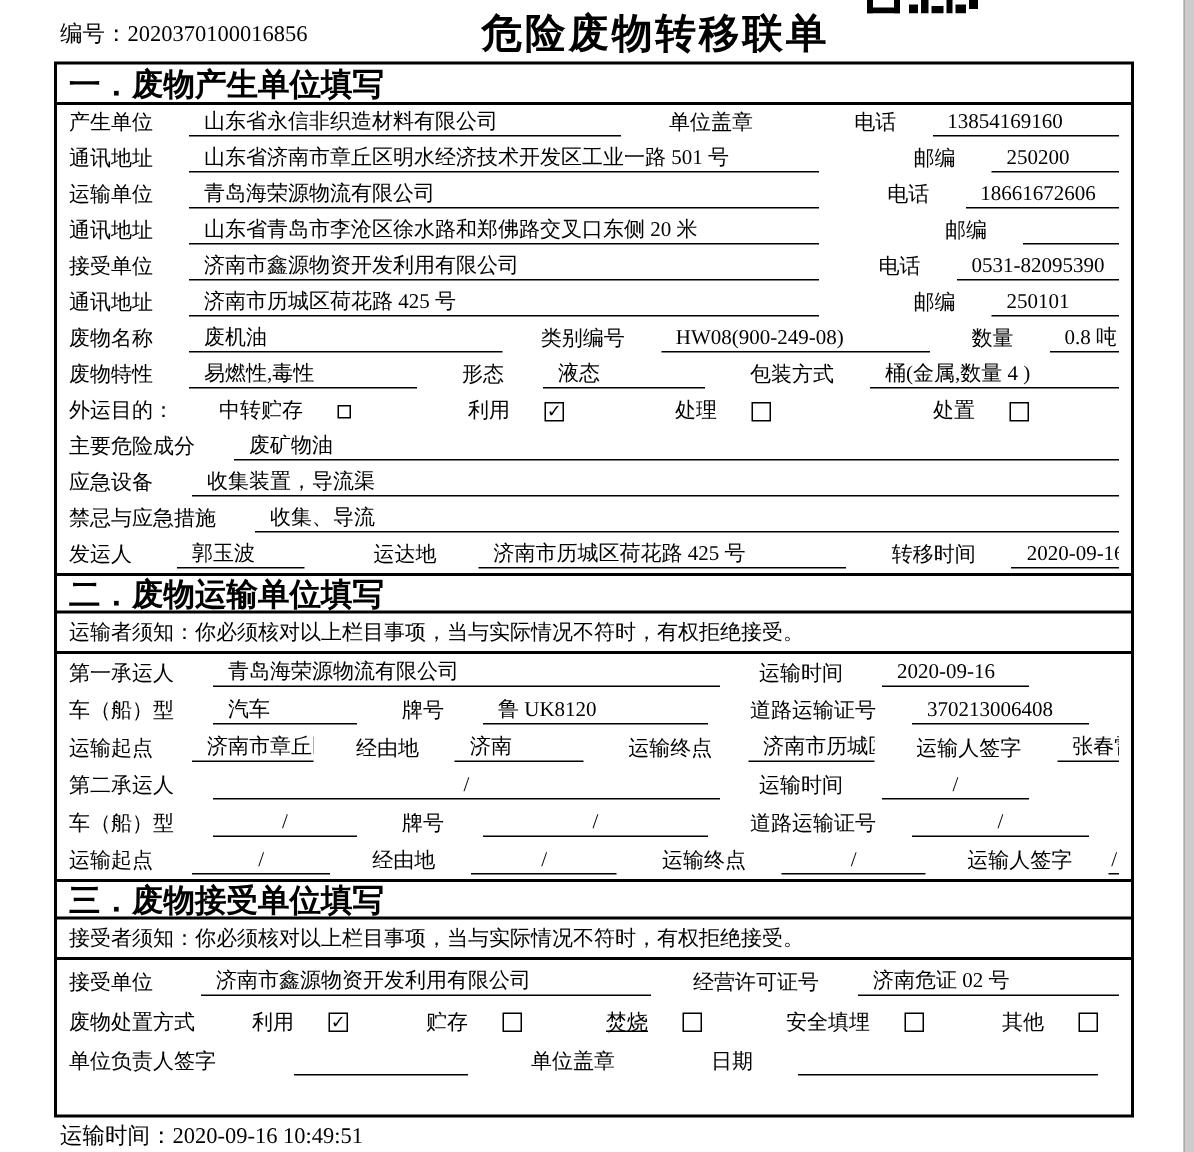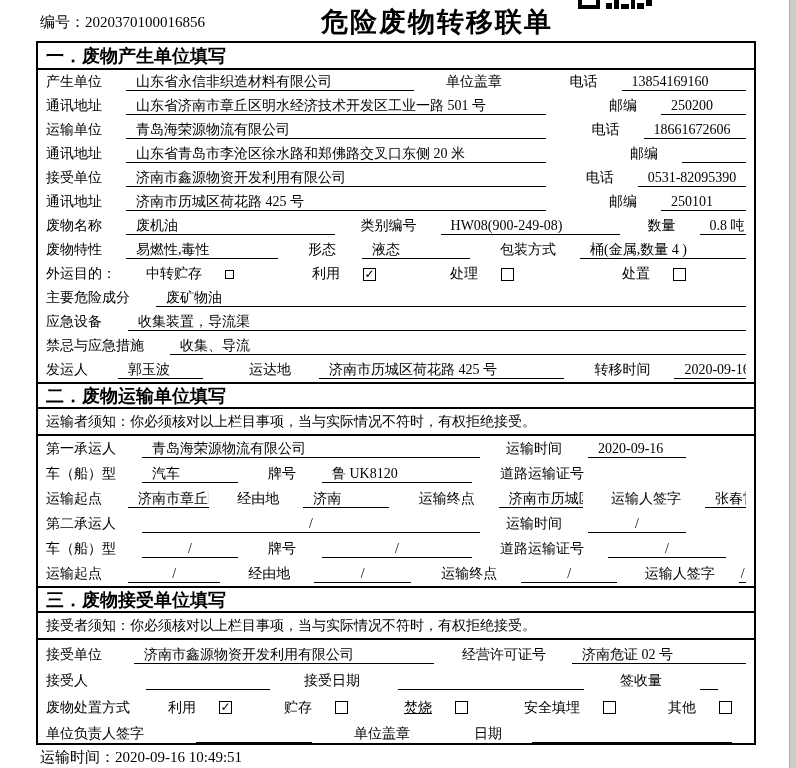--- a/index.html
+++ b/index.html
@@ -7,21 +7,21 @@
        font-family:"Liberation Serif","DejaVu Serif",serif;color:#000;}
   .page{position:absolute;inset:0;background:#fff;}
   .doc-no{position:absolute;left:40px;top:13px;font-size:15px;white-space:nowrap;}
   .title{position:absolute;left:0;right:0;top:4px;text-align:center;font-size:27px;
          font-weight:bold;letter-spacing:2px;padding-left:78px;}
   .qr-frag{position:absolute;left:578px;top:0;width:74px;height:9px;}
   .scroll-strip{position:absolute;right:0;top:0;width:6px;height:768px;background:#cccccc;border-left:1px solid #a9a9a9;}
   .form{position:absolute;left:36px;top:41px;width:720px;height:704px;border:2px solid #000;
         box-sizing:border-box;background:#fff;overflow:hidden;}
   .sec{height:27px;box-sizing:border-box;border-bottom:2px solid #000;display:flex;align-items:center;
-       padding-left:8px;font-weight:bold;font-size:18px;}
+       padding-left:8px;font-weight:bold;font-size:21px;}
   .sec.bt{border-top:2px solid #000;}
   .notice{height:27px;box-sizing:border-box;border-bottom:2px solid #000;display:flex;align-items:center;
           padding-left:8px;font-size:14px;}
   .row{display:flex;align-items:flex-end;box-sizing:border-box;height:24px;padding:0 8px 3px 8px;
        font-size:14px;white-space:nowrap;gap:16px;}
   .r25{height:25px;}
   .r26{height:26px;}
   .r27{height:27px;}
   .lbl{white-space:nowrap;}
   .u{border-bottom:1px solid #000;height:18px;line-height:18px;box-sizing:border-box;
@@ -171,20 +171,21 @@
       <span class="lbl" style="margin-left:10px;">运输时间</span>
       <span class="u grow" style="margin-left:10px;margin-right:60px;">2020-09-16</span>
     </div>
 
     <div class="row r25">
       <span class="lbl">车（船）型</span>
       <span class="u" style="width:96px;margin-left:10px;">汽车</span>
       <span class="lbl" style="margin-left:14px;">牌号</span>
       <span class="u" style="width:150px;margin-left:10px;">鲁 UK8120</span>
       <span class="lbl" style="margin-left:12px;">道路运输证号</span>
+      <span class="u grow" style="margin-left:8px;margin-right:20px;">370213006408</span>
     </div>
 
     <div class="row r25">
       <span class="lbl">运输起点</span>
       <span class="u" style="width:112px;margin-left:10px;">济南市章丘区</span>
       <span class="lbl" style="margin-left:12px;">经由地</span>
       <span class="u" style="width:118px;margin-left:8px;">济南</span>
       <span class="lbl" style="margin-left:14px;">运输终点</span>
       <span class="u" style="width:116px;margin-left:8px;">济南市历城区</span>
       <span class="lbl" style="margin-left:12px;">运输人签字</span>
@@ -221,28 +222,20 @@
     <div class="sec bt">三．废物接受单位填写</div>
     <div class="notice">接受者须知：你必须核对以上栏目事项，当与实际情况不符时，有权拒绝接受。</div>
 
     <div class="row r27">
       <span class="lbl">接受单位</span>
       <span class="u" style="width:300px;margin-left:16px;">济南市鑫源物资开发利用有限公司</span>
       <span class="lbl" style="margin-left:12px;">经营许可证号</span>
       <span class="u grow" style="margin-left:10px;">济南危证 02 号</span>
     </div>
 
-    <div class="row r26">
-      <span class="lbl">接受人</span>
-      <span class="u" style="width:124px;margin-left:42px;"></span>
-      <span class="lbl" style="margin-left:18px;">接受日期</span>
-      <span class="u" style="width:186px;margin-left:22px;"></span>
-      <span class="lbl" style="margin-left:20px;">签收量</span>
-      <span class="u grow" style="margin-left:22px;margin-right:28px;"></span>
-    </div>
 
     <div class="row r27">
       <span class="lbl">废物处置方式</span>
       <span class="lbl" style="margin-left:22px;">利用</span>
       <span class="cb">✓</span>
       <span class="lbl" style="margin-left:36px;">贮存</span>
       <span class="cb"></span>
       <span class="lbl" style="margin-left:40px;text-decoration:underline;">焚烧</span>
       <span class="cb"></span>
       <span class="lbl" style="margin-left:40px;">安全填埋</span>

